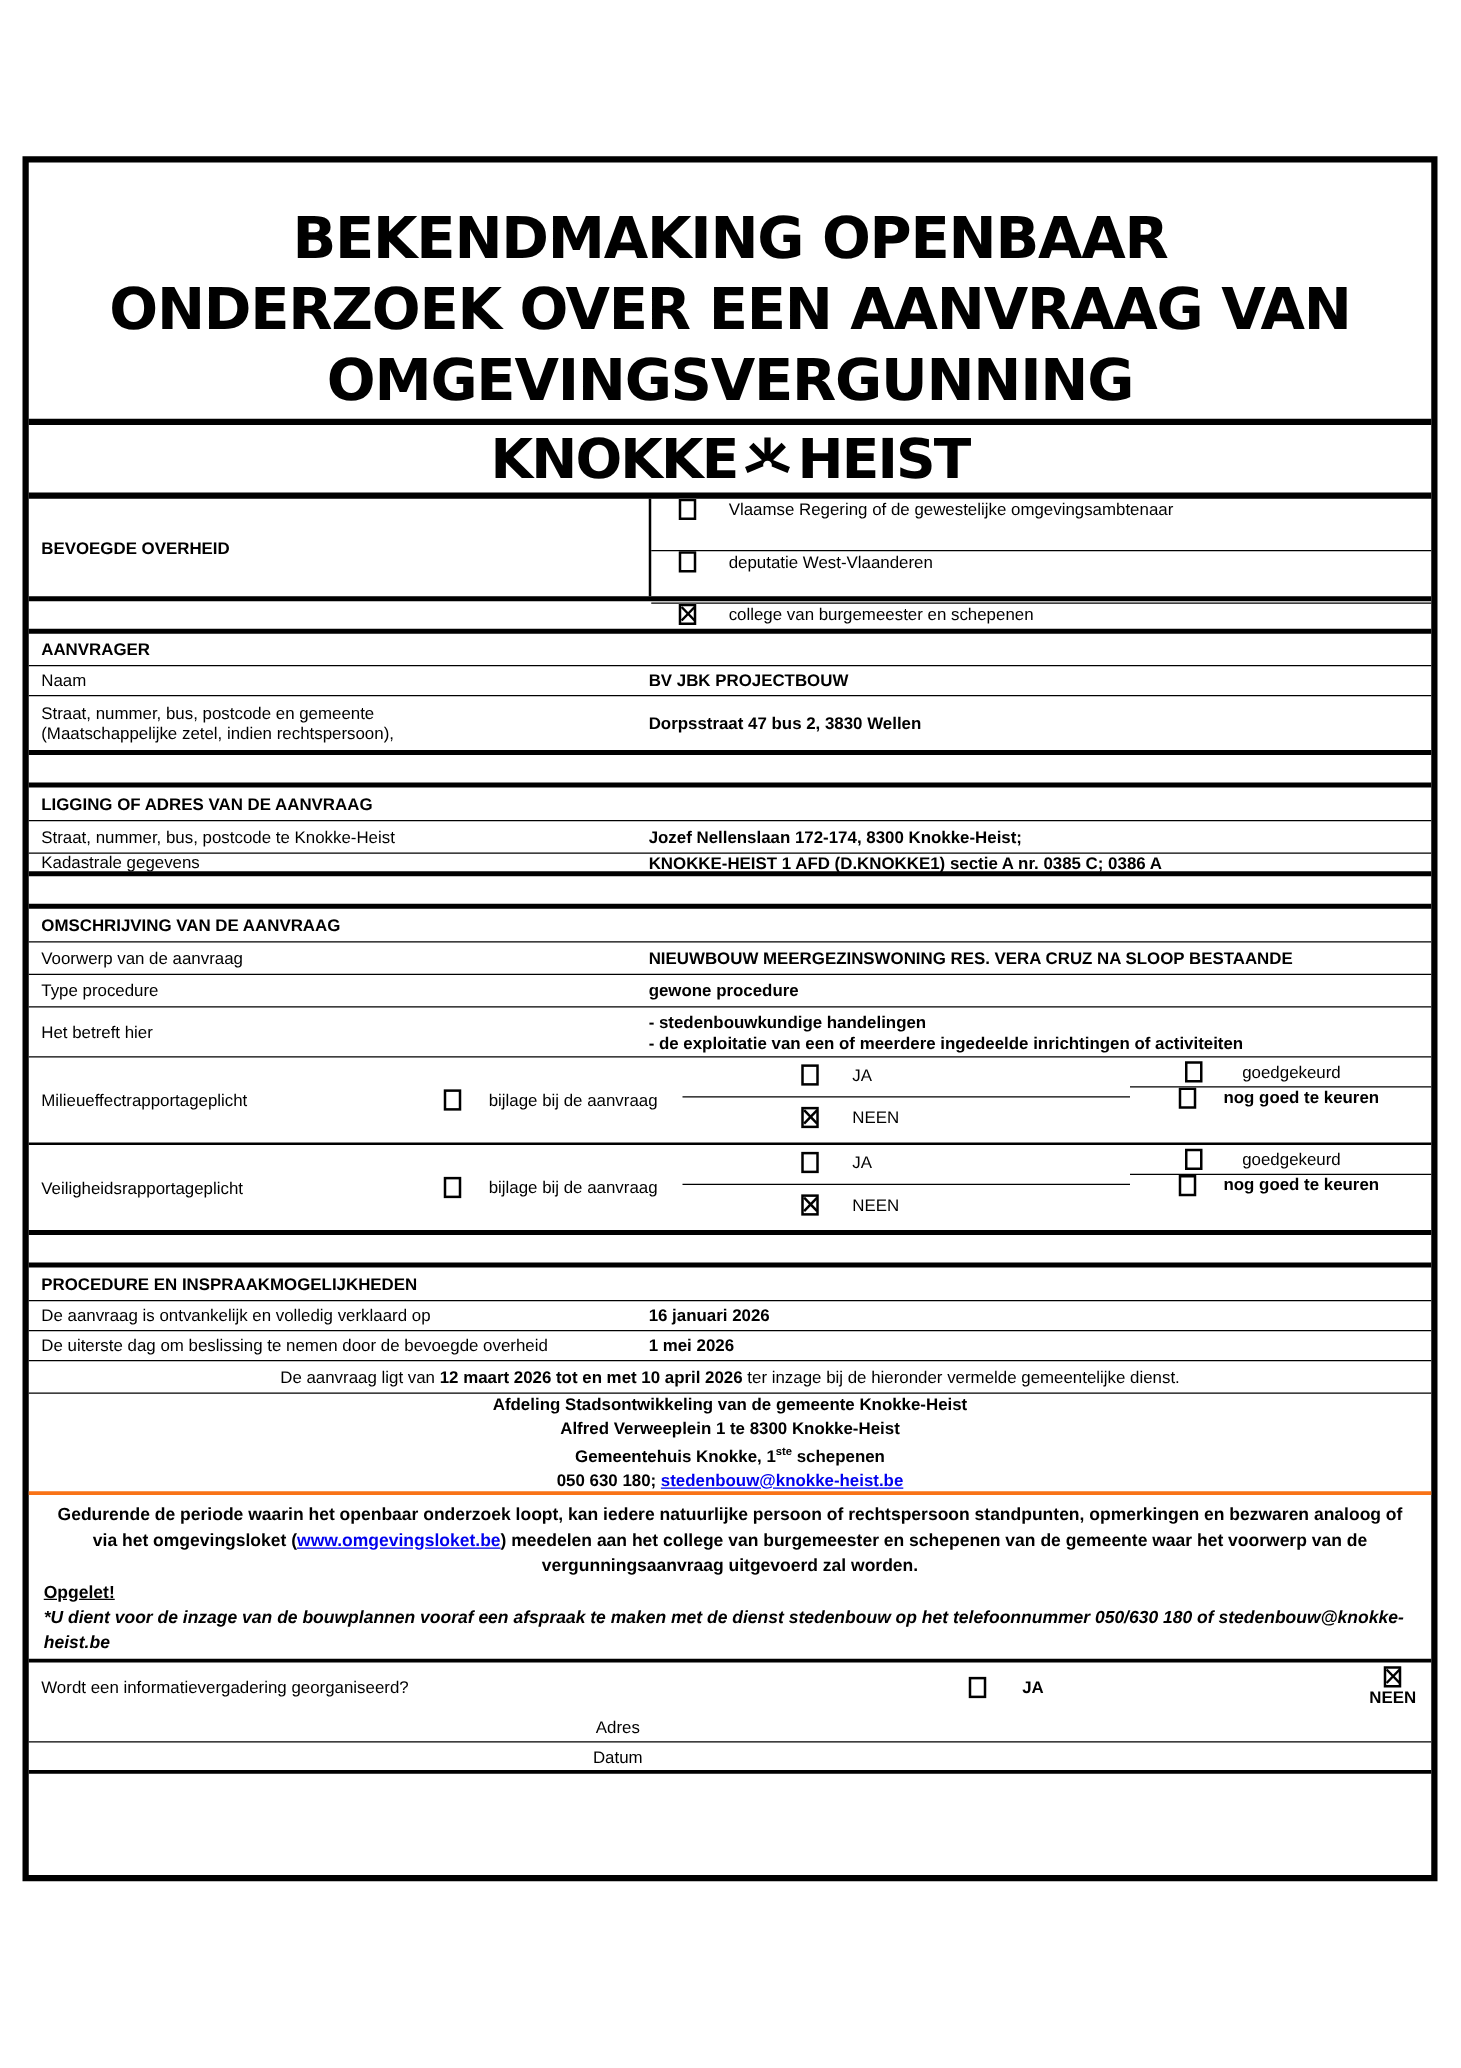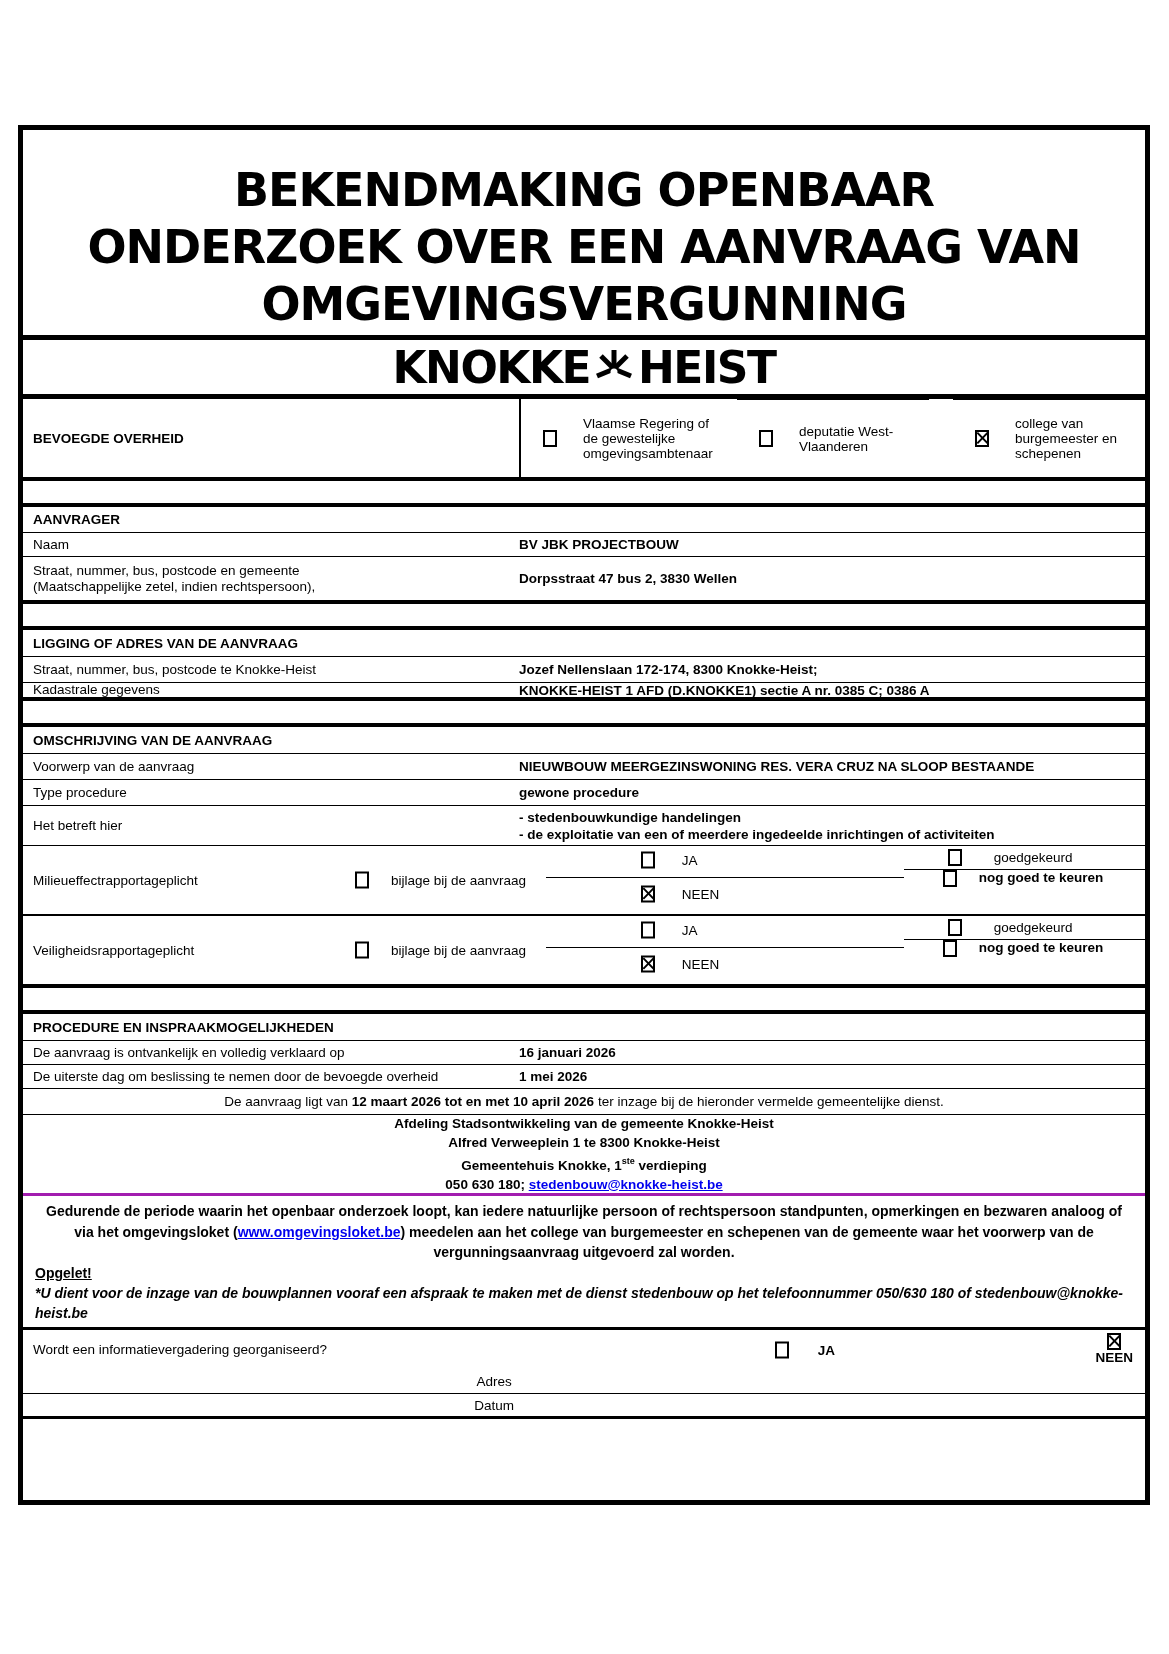--- a/index.html
+++ b/index.html
@@ -23,40 +23,40 @@
   .val{flex:1;font-weight:bold;}
   .h25{height:25px;} .h24{height:24px;} .h26{height:26px;} .h28{height:15px;} .h40{height:40px;} .h44{height:44px;}
   
   .cb{position:relative;display:inline-block;width:10px;height:13px;border:2px solid #000;background:#fff;flex:none;box-sizing:content-box;}
   .cb.checked::before,.cb.checked::after{content:"";position:absolute;left:-2px;top:5px;width:15px;border-top:2px solid #000;}
   .cb.checked::before{transform:rotate(46deg);}
   .cb.checked::after{transform:rotate(-46deg);}
   
   .sec-bevoegde{display:flex;height:78px;}
   .bev-label{width:44.2%;display:flex;align-items:center;padding-left:10px;font-weight:bold;font-size:13.5px;box-sizing:border-box;}
-  .bev-options{flex:1;border-left:2px solid #000;display:flex;gap:24px;}
+  .bev-options{flex:1;border-left:2px solid #000;display:flex;flex-direction:column;gap:24px;}
   .bev-opt{flex:1;display:flex;align-items:center;padding-left:22px;gap:26px;font-size:13.5px;}
   .bev-opt + .bev-opt{border-top:1.5px solid #000;}
   
   .rap-row{display:flex;position:relative;height:68px;font-size:13.5px;}
   .rap-row + .rap-row{border-top:2px solid #000;}
   .rap-label{width:27%;display:flex;align-items:center;padding-left:10px;box-sizing:border-box;}
   .rap-mid{width:51.5%;position:relative;}
   .bijlage{position:absolute;left:29px;top:50%;transform:translateY(-50%);display:flex;align-items:center;gap:22px;}
   .fill{position:absolute;left:38%;right:0;top:46%;border-bottom:1.5px solid #000;}
   .ja-item{position:absolute;left:54.5%;top:21%;transform:translateY(-50%);display:flex;align-items:center;gap:27px;}
   .neen-item{position:absolute;left:54.5%;top:70%;transform:translateY(-50%);display:flex;align-items:center;gap:27px;}
   .rap-right{flex:1;display:flex;flex-direction:column;}
   .rap-sub1{height:23px;border-bottom:1.5px solid #000;display:flex;align-items:center;padding-left:44px;gap:32px;}
   .rap-sub2{height:23px;display:flex;align-items:flex-start;padding-left:39px;gap:22px;font-weight:bold;}
   
   .center-row{justify-content:center;text-align:center;padding:0;}
   .dienst-block{height:78px;border-top:1.5px solid #000;display:flex;flex-direction:column;justify-content:center;
                 text-align:center;font-weight:bold;font-size:13.5px;line-height:19px;}
-  .bezwaar-block{border-top:3px solid #a21caf;padding:5px 12px 4px 12px;font-size:14px;font-weight:bold;line-height:20.5px;box-sizing:border-box;}
+  .bezwaar-block{border-top:3px solid #f97316;padding:5px 12px 4px 12px;font-size:14px;font-weight:bold;line-height:20.5px;box-sizing:border-box;}
   .bezwaar-p{text-align:center;margin:0;}
   .opgelet{text-decoration:underline;margin:0;text-align:left;}
   .afspraak{font-style:italic;margin:0;text-align:left;line-height:20px;}
   .verg-row{position:relative;height:40px;border-top:3px solid #000;display:flex;align-items:center;font-size:13.5px;}
   .verg-ja{position:absolute;left:67%;top:50%;transform:translateY(-50%);display:flex;align-items:center;gap:29px;font-weight:bold;}
   .verg-neen{position:absolute;right:12px;top:3px;display:flex;flex-direction:column;align-items:center;font-weight:bold;line-height:16px;}
   .mini-center{width:84%;text-align:center;}
   .filler{flex:1;}
   a.link, .link{color:#0000EE;font-weight:bold;text-decoration:underline;cursor:pointer;}
   sup{font-size:9px;}
@@ -237,21 +237,21 @@
     </div>
     <div class="row h26 center-row">
       <div>
         <span>De aanvraag ligt van </span><b>12 maart 2026 tot en met 10 april 2026</b><span> ter inzage bij de hieronder vermelde gemeentelijke dienst.</span>
       </div>
     </div>
     <div class="dienst-block">
       <div>Afdeling Stadsontwikkeling van de gemeente Knokke-Heist</div>
       <div>Alfred Verweeplein 1 te 8300 Knokke-Heist</div>
       <div>
-        <span>Gemeentehuis Knokke, 1</span><sup>ste</sup><span> verdieping</span>
+        <span>Gemeentehuis Knokke, 1</span><sup>ste</sup><span> schepenen</span>
       </div>
       <div>
         <span>050 630 180; </span><a class="link">stedenbouw@knokke-heist.be</a>
       </div>
     </div>
     <div class="bezwaar-block">
       <p class="bezwaar-p">
         <span>Gedurende de periode waarin het openbaar onderzoek loopt, kan iedere natuurlijke persoon of rechtspersoon standpunten, opmerkingen en bezwaren analoog of via het omgevingsloket (</span><a class="link">www.omgevingsloket.be</a><span>) meedelen aan het college van burgemeester en schepenen van de gemeente waar het voorwerp van de vergunningsaanvraag uitgevoerd zal worden.</span>
       </p>
       <p class="opgelet">Opgelet!</p>

